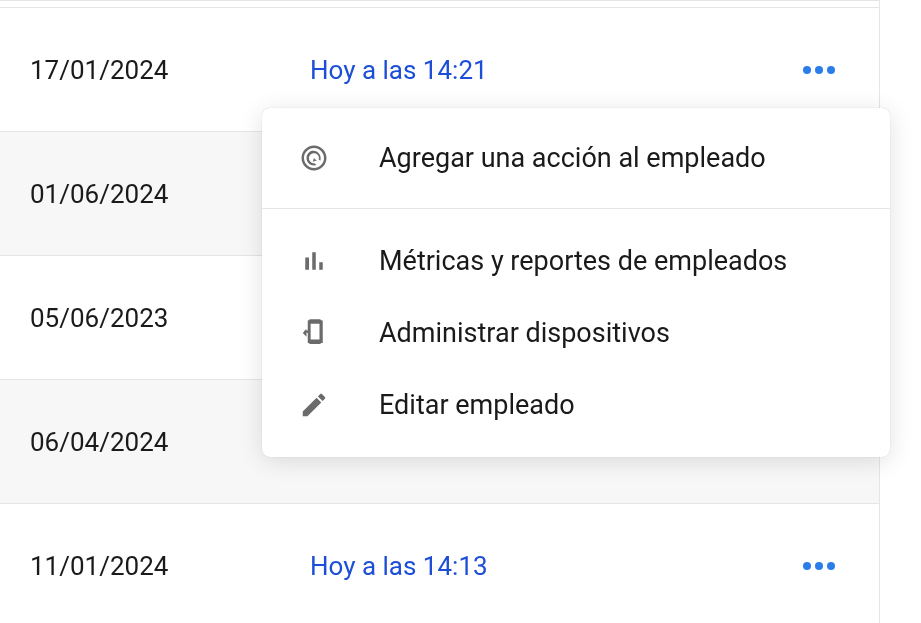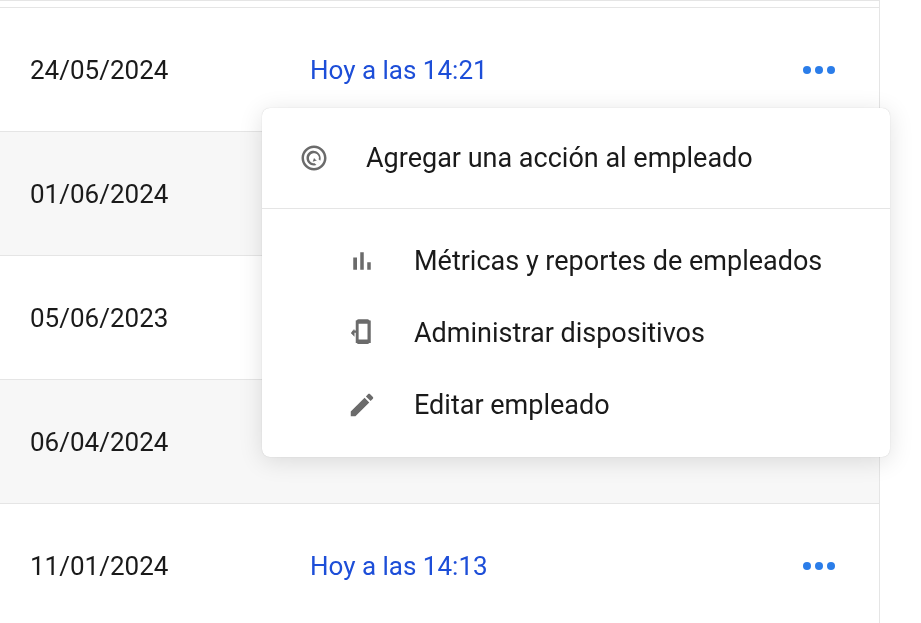--- a/index.html
+++ b/index.html
@@ -68,21 +68,21 @@
       width: 628px;
       background: #ffffff;
       border-radius: 8px;
       box-shadow: 0 4px 24px rgba(0,0,0,0.12), 0 0 1px rgba(0,0,0,0.2);
       overflow: hidden;
     }
     .menu-item {
       display: flex;
       align-items: center;
       padding: 30px 36px;
-      gap: 36px;
+      gap: 49px;
       cursor: pointer;
       font-size: 27px;
       color: #1a1a1a;
     }
     .menu-item.first {
       border-bottom: 1px solid #e5e5e5;
       padding: 34px 36px;
     }
     .menu-item:not(.first) {
       padding: 20px 36px;
@@ -95,31 +95,30 @@
       justify-content: center;
       color: #6b6b6b;
     }
     .menu-icon svg {
       width: 30px;
       height: 30px;
       fill: #6b6b6b;
     }
     .menu-group {
       padding: 16px 0;
-      margin-left: 48px;
     }
   </style>
 </head>
 <body>
 
 <div class="table-container">
   <div class="table-row first"></div>
 
   <div class="table-row">
-    <div class="col-date">24/05/2024</div>
+    <div class="col-date">17/01/2024</div>
     <div class="col-time">Hoy a las 14:21</div>
     <div class="col-actions">
       <div class="dots">
         <div class="dot"></div>
           <div class="dot"></div>
           <div class="dot"></div>
       </div>
     </div>
   </div>
 

